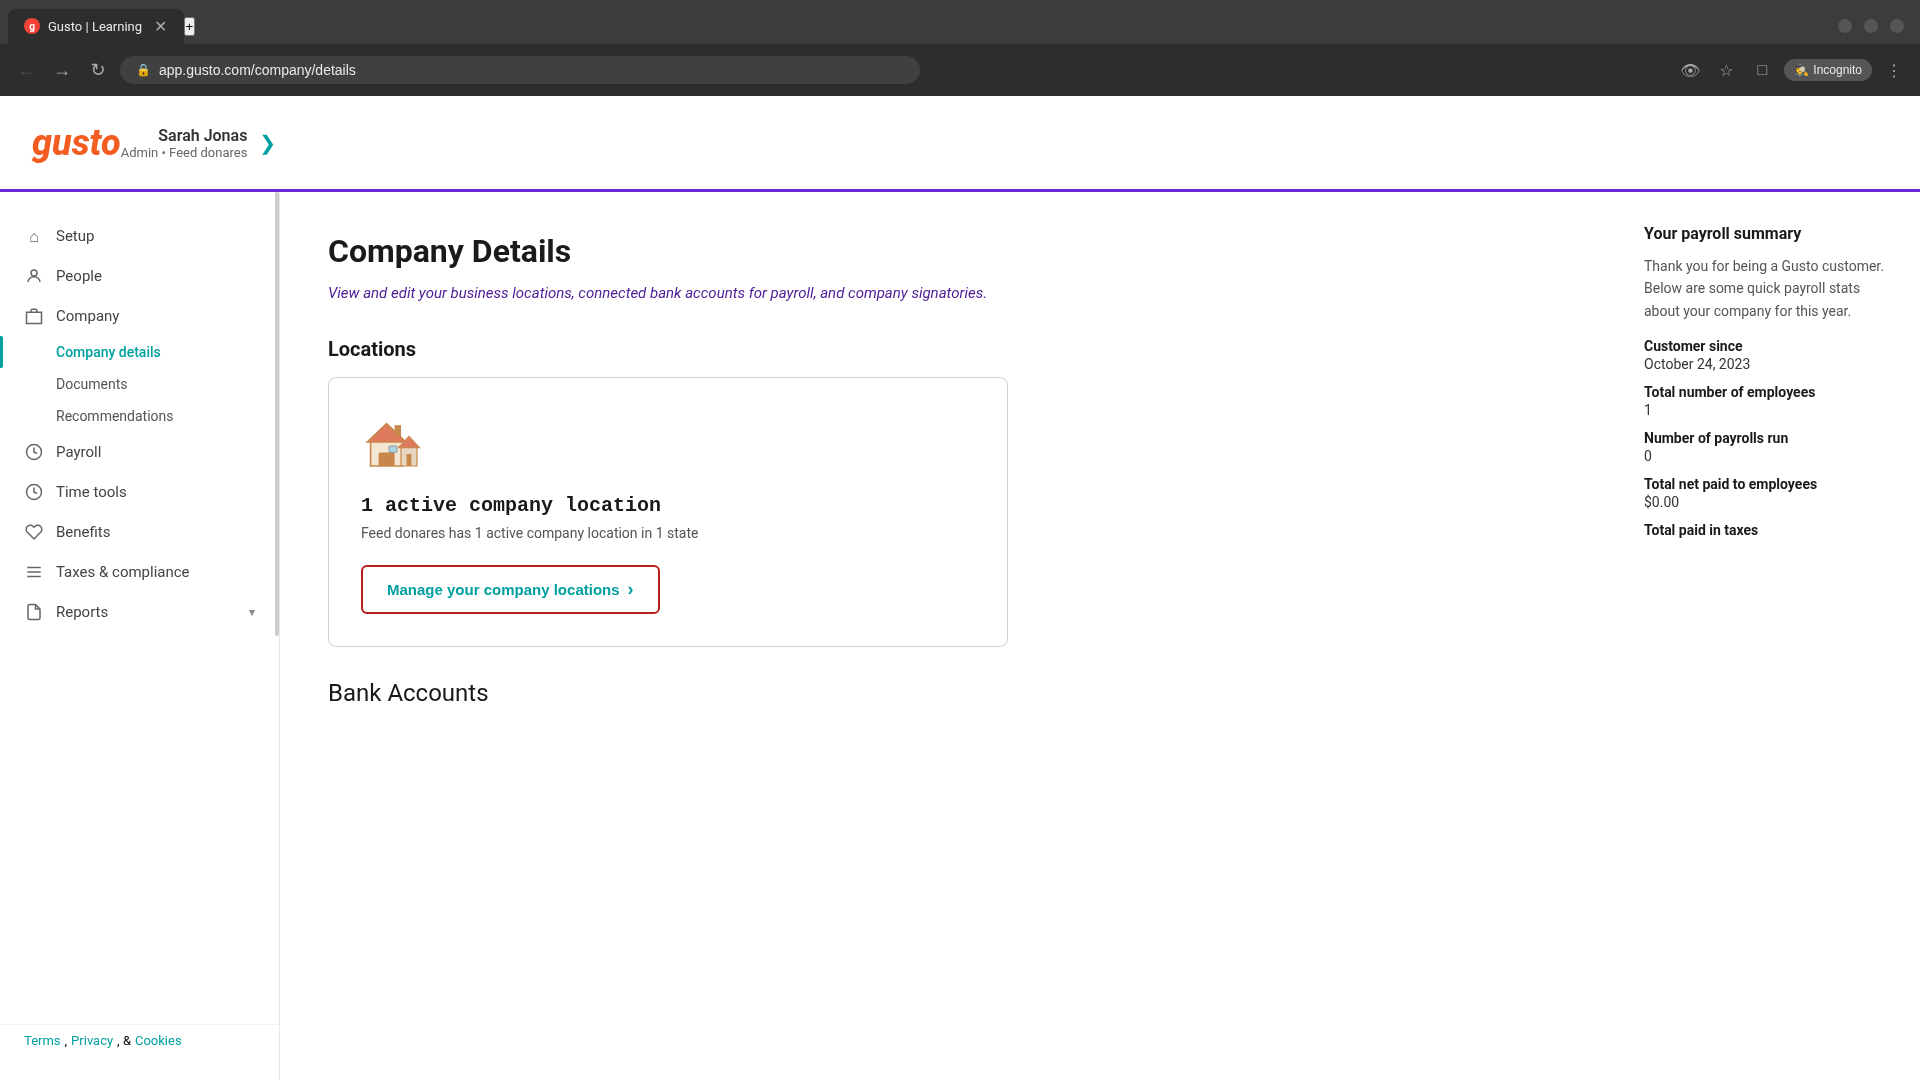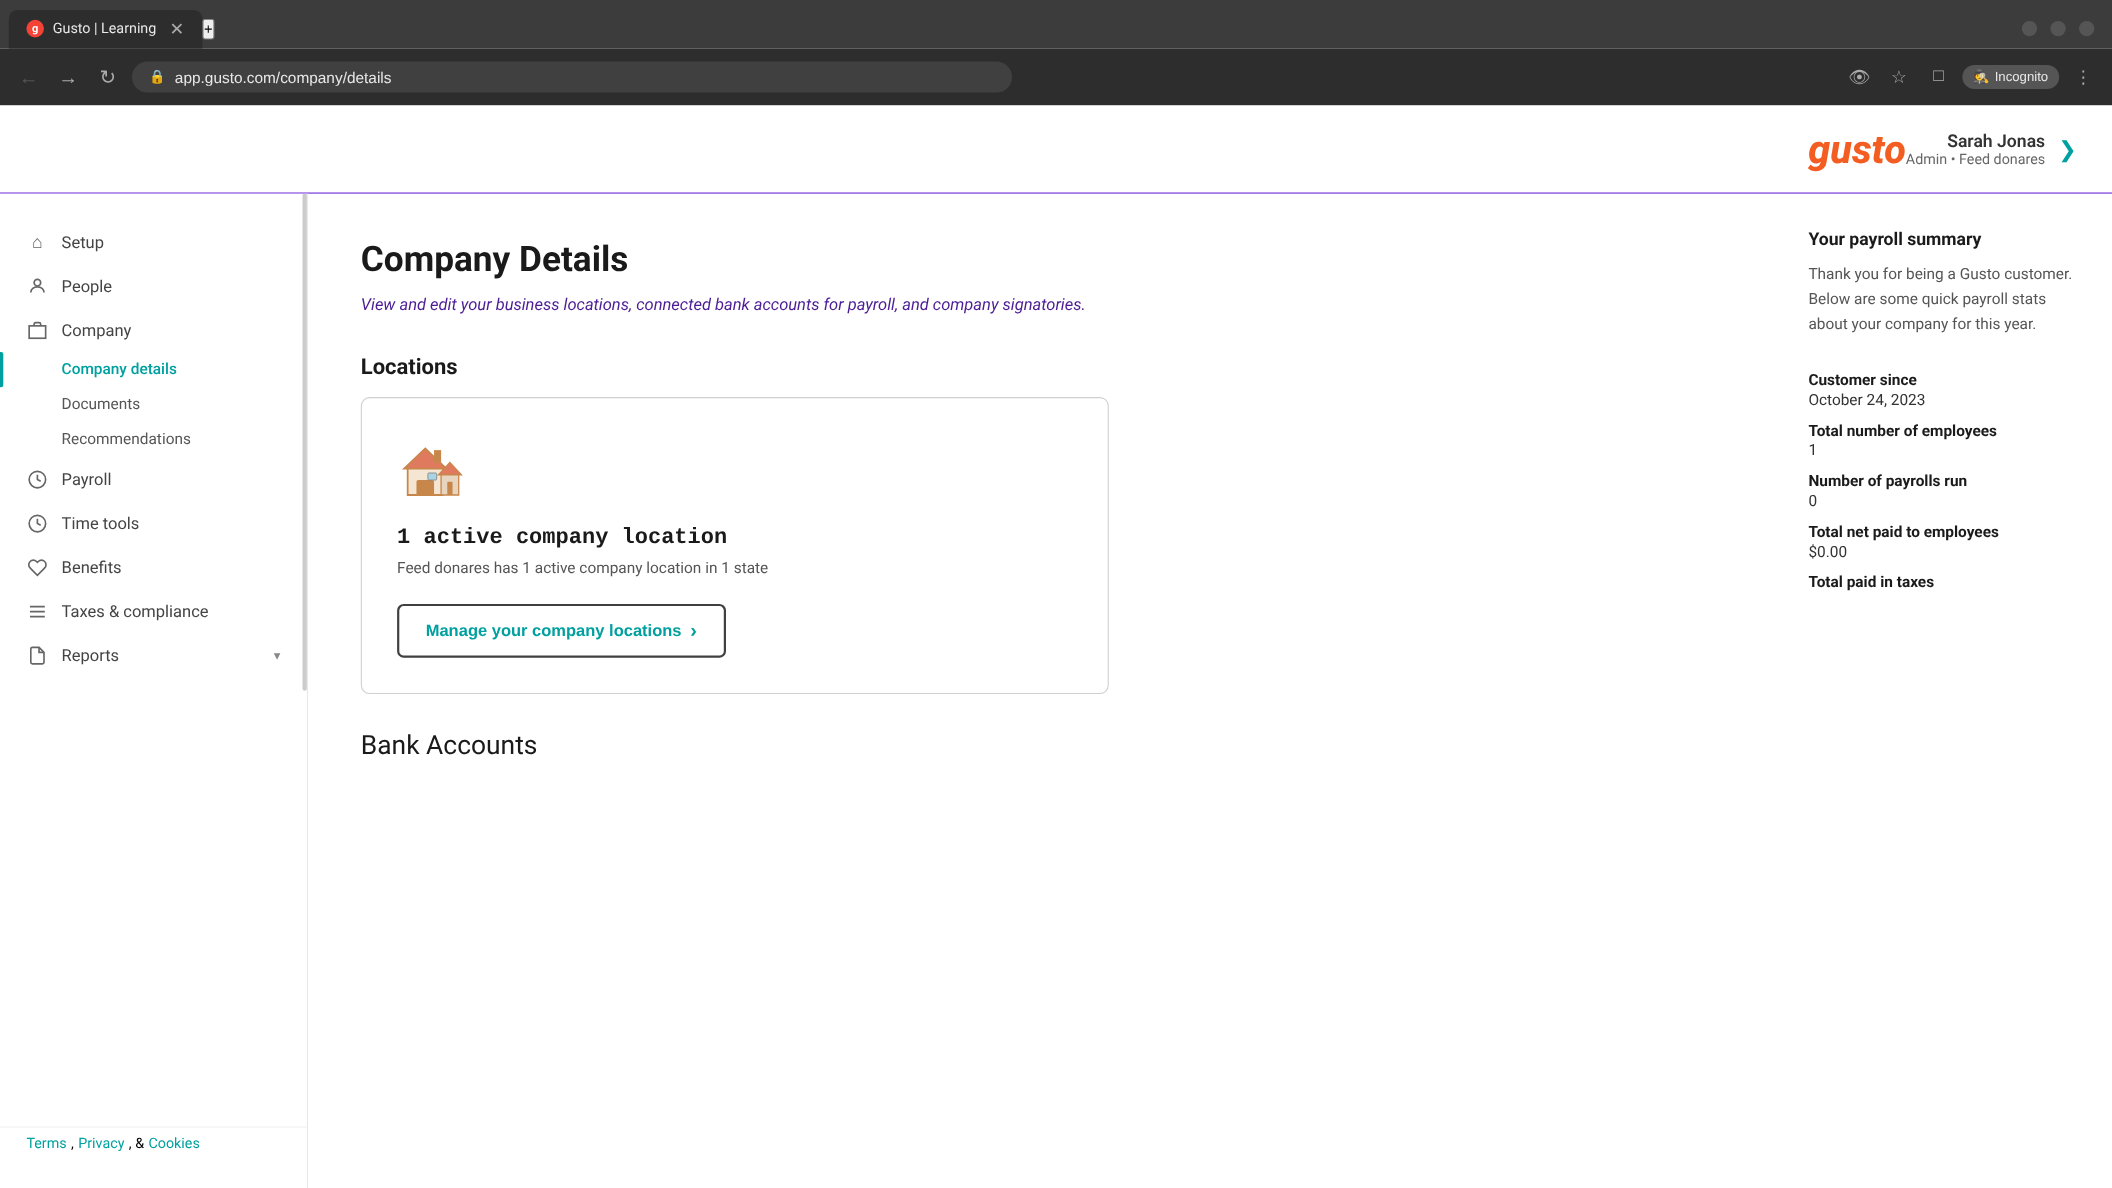--- a/index.html
+++ b/index.html
@@ -15,21 +15,21 @@
     .address-bar { flex: 1; background: #404040; border-radius: 20px; padding: 6px 16px; color: #e8e8e8; font-size: 14px; display: flex; align-items: center; gap: 8px; max-width: 800px; }
     .address-bar .lock-icon { color: #aaa; font-size: 12px; }
     .address-bar input { background: none; border: none; outline: none; color: #e8e8e8; font-size: 14px; flex: 1; }
     .nav-actions { display: flex; align-items: center; gap: 8px; margin-left: auto; }
     .nav-action-btn { background: none; border: none; color: #aaa; font-size: 16px; cursor: pointer; width: 28px; height: 28px; display: flex; align-items: center; justify-content: center; border-radius: 50%; }
     .incognito-btn { background: #555; border: none; color: #e8e8e8; font-size: 12px; padding: 4px 10px; border-radius: 12px; cursor: pointer; display: flex; align-items: center; gap: 4px; }
     .window-btn { width: 14px; height: 14px; border-radius: 50%; border: none; cursor: pointer; }
 
     
     .app { display: flex; flex-direction: column; height: calc(1080px - 96px); background: #fff; }
-    .app-header { display: flex; align-items: center; justify-content: flex-end; padding: 0 32px; height: 80px; border-bottom: 1px solid #6d28d9; background: #fff; }
+    .app-header { display: flex; align-items: center; justify-content: flex-start; padding: 0 32px; height: 96px; border-bottom: 3px solid #6d28d9; background: #fff; }
     .gusto-logo { color: #f45d22; font-size: 36px; font-weight: 800; font-style: italic; }
     .user-info { display: flex; align-items: center; gap: 12px; cursor: pointer; }
     .user-details { text-align: right; }
     .user-name { font-size: 16px; font-weight: 600; color: #333; }
     .user-role { font-size: 13px; color: #666; }
     .chevron-down { color: #00a0a0; font-size: 20px; }
 
     
     .app-body { display: flex; flex: 1; overflow: hidden; }
 
@@ -45,27 +45,27 @@
     .nav-item.has-dropdown .dropdown-arrow { margin-left: auto; color: #888; font-size: 12px; }
     .page-title { font-size: 32px; font-weight: 700; color: #1a1a1a; margin-bottom: 12px; }
     .page-description { font-size: 15px; color: #4c1d95; margin-bottom: 32px; line-height: 1.5; font-style: italic; }
     .section-title { font-size: 20px; font-weight: 700; color: #1a1a1a; margin-bottom: 16px; }
 
     
     .location-card { border: 1px solid #d0d0d0; border-radius: 8px; padding: 32px; margin-bottom: 32px; max-width: 680px; }
     .house-icon { width: 64px; height: 64px; margin-bottom: 16px; }
     .location-count { font-size: 20px; font-weight: 700; color: #1a1a1a; margin-bottom: 8px; font-family: Liberation Mono, monospace; }
     .location-desc { font-size: 14px; color: #555; margin-bottom: 24px; }
-    .manage-btn { display: inline-flex; align-items: center; gap: 8px; border: 2px solid #404040; color: #00a0a0; background: transparent; padding: 12px 24px; border-radius: 6px; font-size: 15px; font-weight: 600; cursor: pointer; text-decoration: none; text-align: center; }
+    .manage-btn { display: inline-flex; align-items: center; gap: 8px; border: 2px solid #b91c1c; color: #00a0a0; background: transparent; padding: 12px 24px; border-radius: 6px; font-size: 15px; font-weight: 600; cursor: pointer; text-decoration: none; text-align: center; }
 
     
     .right-panel { width: 300px; flex-shrink: 0; padding: 32px 24px; }
     .payroll-summary { margin-top: 0; }
     .payroll-title { font-size: 16px; font-weight: 700; color: #1a1a1a; margin-bottom: 12px; }
-    .payroll-desc { font-size: 14px; color: #555; line-height: 1.6; margin-bottom: 32px; }
+    .payroll-desc { font-size: 14px; color: #555; line-height: 1.6; margin-bottom: 16px; }
     .payroll-stat-label { font-size: 14px; font-weight: 700; color: #1a1a1a; margin-top: 12px; margin-bottom: 2px; }
     .payroll-stat-value { font-size: 14px; color: #333; margin-bottom: 4px; }
 
     .section-bank { font-size: 24px; font-weight: 400; color: #1a1a1a; margin-top: 16px; }
 
     
     .footer { padding: 8px 24px; display: flex; align-items: center; gap: 4px; font-size: 13px; border-top: 1px solid #f0f0f0; }
     .footer a { color: #00a0a0; text-decoration: none; }
 
     .content-and-panel { display: flex; flex: 1; }

